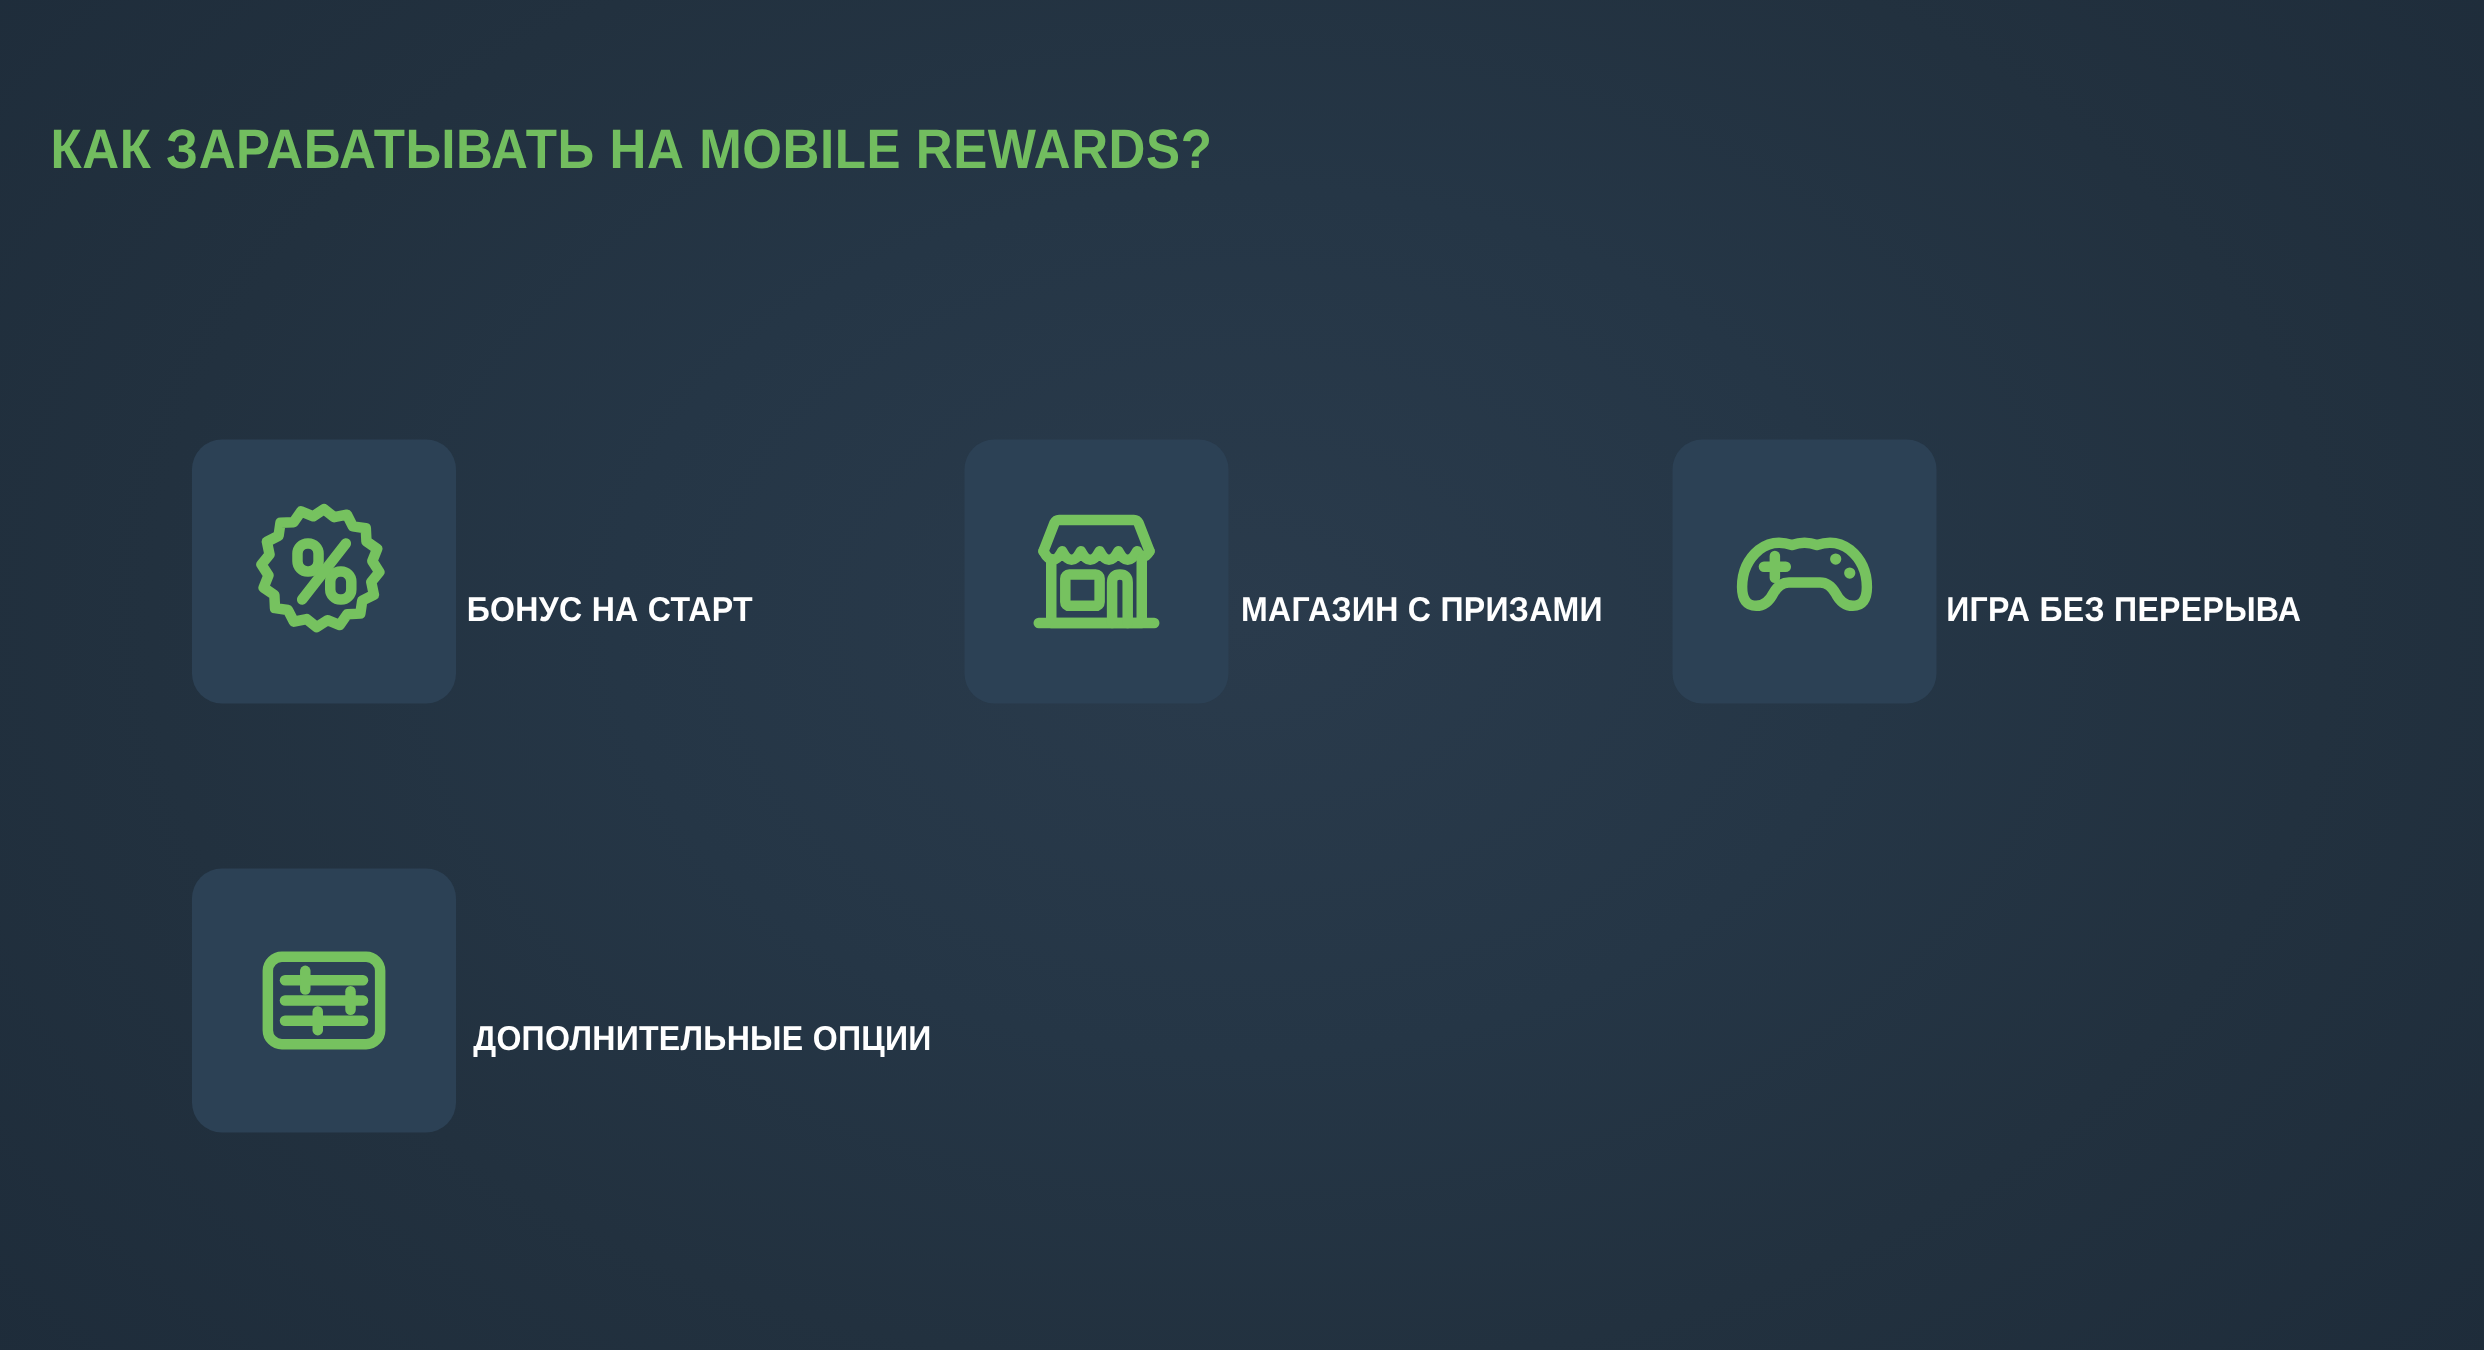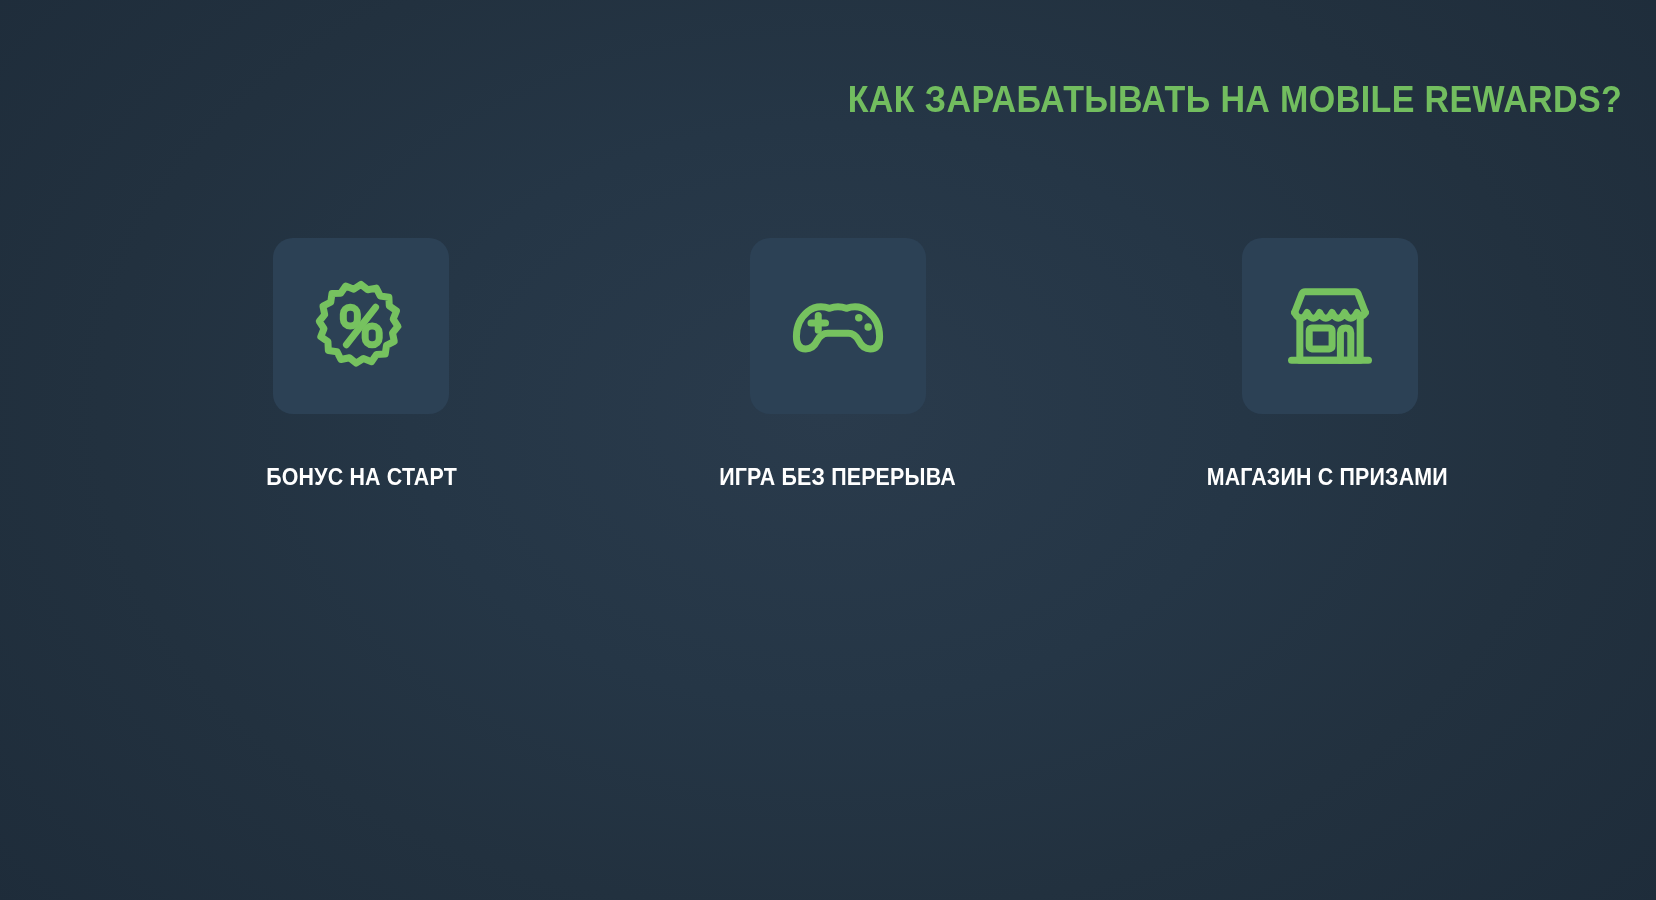--- a/index.html
+++ b/index.html
@@ -31,21 +31,21 @@
           #1e2c3a 100%);
     overflow: hidden;
   }
 
   
   .title-wrap {
     position: absolute;
     top: 78px;
     left: 0;
     width: 1656px;
-    text-align: right;
+    text-align: left;
   }
 
   .title {
     display: inline-block;
     color: #72bd5f;
     font-family: "Liberation Sans Narrow", "Liberation Sans", sans-serif;
     font-size: 37px;
     font-weight: bold;
     letter-spacing: 0.4px;
     line-height: 44px;
@@ -60,21 +60,21 @@
     top: 238px;
     left: 128px;
     width: 1400px;
     display: grid;
     grid-template-columns: repeat(3, 1fr);
     grid-template-rows: repeat(2, 286px);
   }
 
   .feature {
     display: flex;
-    flex-direction: column;
+    flex-direction: row;
     align-items: center;
   }
 
   .tile {
     width: 176px;
     height: 176px;
     border-radius: 20px;
     background: #2c4155;
     display: flex;
     align-items: center;
@@ -146,43 +146,57 @@
           <rect x="54" y="50" width="13.5" height="18" rx="6.5"></rect>
           <line x1="64" y1="32" x2="36" y2="68"></line>
         </svg>
       </div>
       <div class="caption">БОНУС НА СТАРТ</div>
     </div>
 
     <div class="feature">
       <div class="tile">
         <svg viewBox="0 0 100 100">
+          <path d="M16 37 L23 19 Q24 17 26 17 L74 17 Q76 17 77 19 L84 37"></path>
+          <path d="M16 37 Q22 48 28 37 Q34 48 40 37 Q46 48 52 37 Q58 48 64 37 Q70 48 76 37 Q80 44 84 37"></path>
+          <path d="M21 42 L21 83 L79 83 L79 42"></path>
+          <line x1="13" y1="83" x2="87" y2="83"></line>
+          <rect x="30" y="52" width="22" height="20" rx="2.5"></rect>
+          <path d="M60 83 L60 57 Q60 52 65 52 Q70 52 70 57 L70 83"></path>
+        </svg>
+      </div>
+      <div class="caption">МАГАЗИН С ПРИЗАМИ</div>
+    </div>
+
+    <div class="feature">
+      <div class="tile">
+        <svg viewBox="0 0 100 100">
           <path d="M42 33 Q50 30 58 33 Q70 29 79 36 Q90 45 90 60 Q90 72 81 72
                    Q74 72 70 64 Q66 57 60 57 L40 57 Q34 57 30 64 Q26 72 19 72
                    Q10 72 10 60 Q10 45 21 36 Q30 29 42 33 Z"></path>
           <line x1="24" y1="47" x2="38" y2="47"></line>
           <line x1="31" y1="40" x2="31" y2="54"></line>
           <circle class="solid" cx="70" cy="42" r="3.6" stroke="none"></circle>
           <circle class="solid" cx="79" cy="51" r="3.6" stroke="none"></circle>
         </svg>
       </div>
       <div class="caption">ИГРА БЕЗ ПЕРЕРЫВА</div>
     </div>
 
     <div class="feature">
       <div class="tile">
         <svg viewBox="0 0 100 100">
-          <path d="M16 37 L23 19 Q24 17 26 17 L74 17 Q76 17 77 19 L84 37"></path>
-          <path d="M16 37 Q22 48 28 37 Q34 48 40 37 Q46 48 52 37 Q58 48 64 37 Q70 48 76 37 Q80 44 84 37"></path>
-          <path d="M21 42 L21 83 L79 83 L79 42"></path>
-          <line x1="13" y1="83" x2="87" y2="83"></line>
-          <rect x="30" y="52" width="22" height="20" rx="2.5"></rect>
-          <path d="M60 83 L60 57 Q60 52 65 52 Q70 52 70 57 L70 83"></path>
-        </svg>
-      </div>
-      <div class="caption">МАГАЗИН С ПРИЗАМИ</div>
-    </div>
-
+          <rect x="14" y="22" width="72" height="56" rx="9"></rect>
+          <line x1="25" y1="37" x2="75" y2="37"></line>
+          <line x1="38" y1="31" x2="38" y2="43"></line>
+          <line x1="25" y1="50" x2="75" y2="50"></line>
+          <line x1="67" y1="44" x2="67" y2="56"></line>
+          <line x1="25" y1="63" x2="75" y2="63"></line>
+          <line x1="46" y1="57" x2="46" y2="69"></line>
+        </svg>
+      </div>
+      <div class="caption">ДОПОЛНИТЕЛЬНЫЕ ОПЦИИ</div>
+    </div>
 
 
 
   </div>
 </div>
 
 </body></html>

